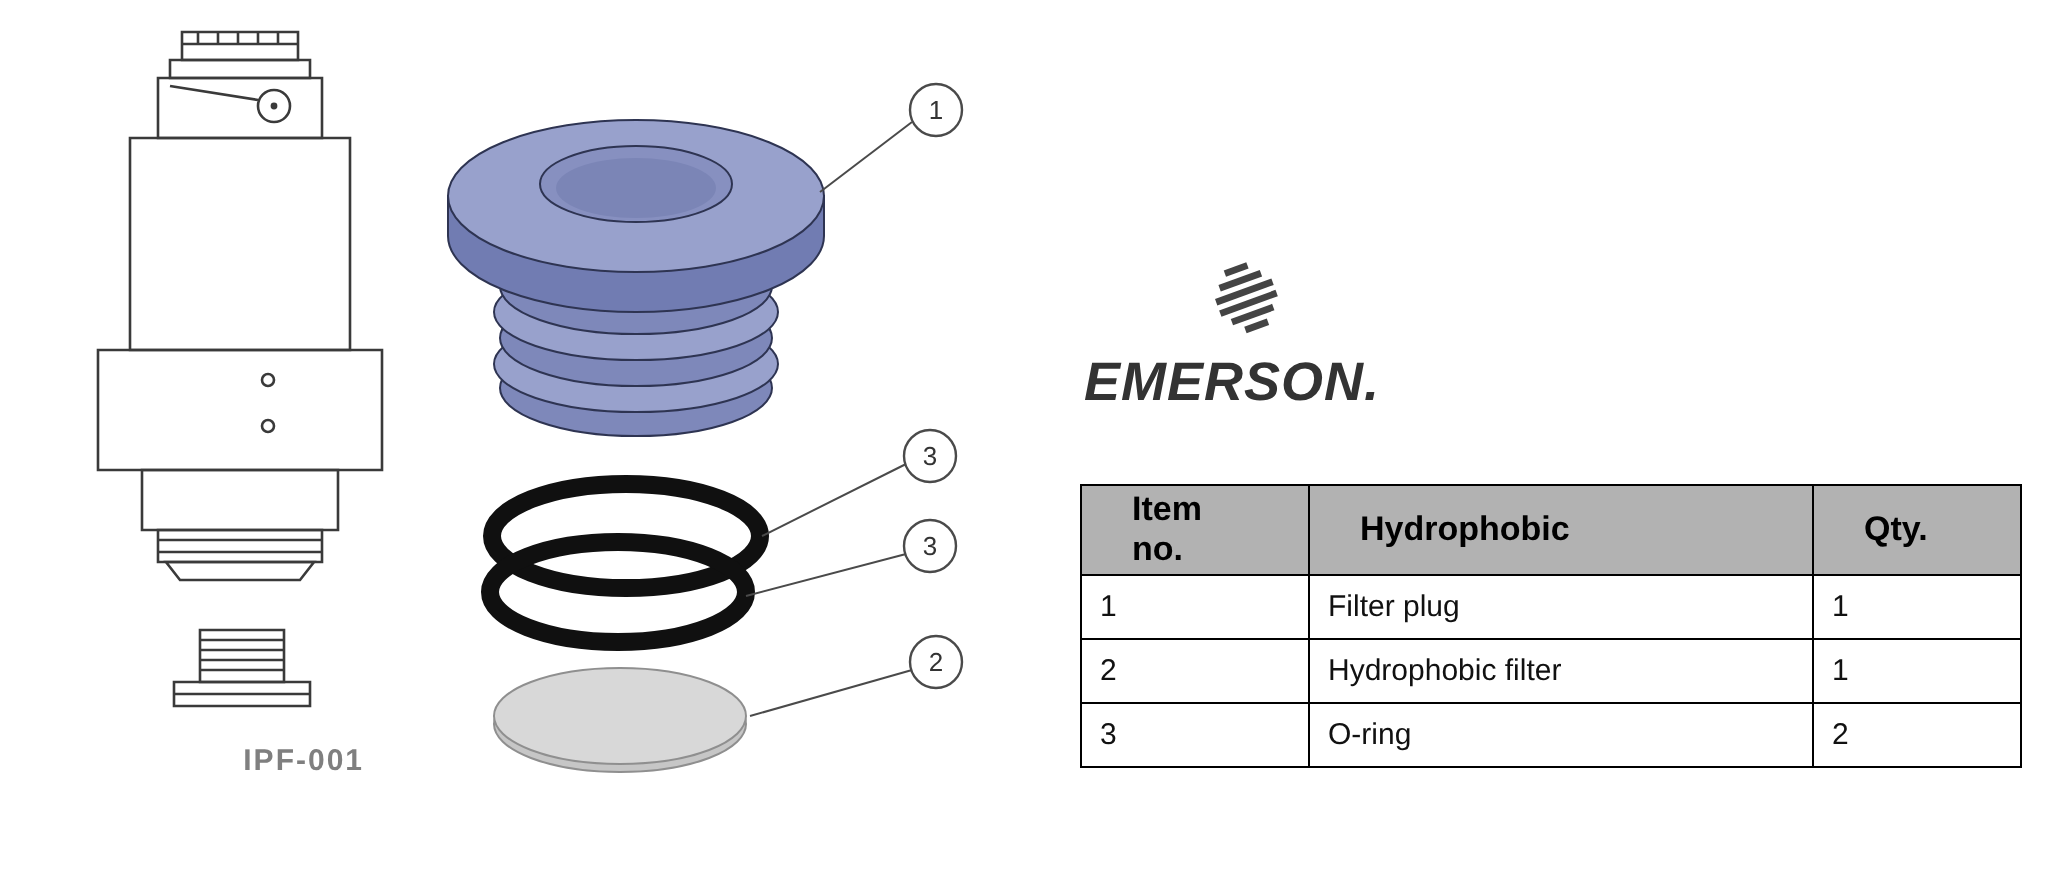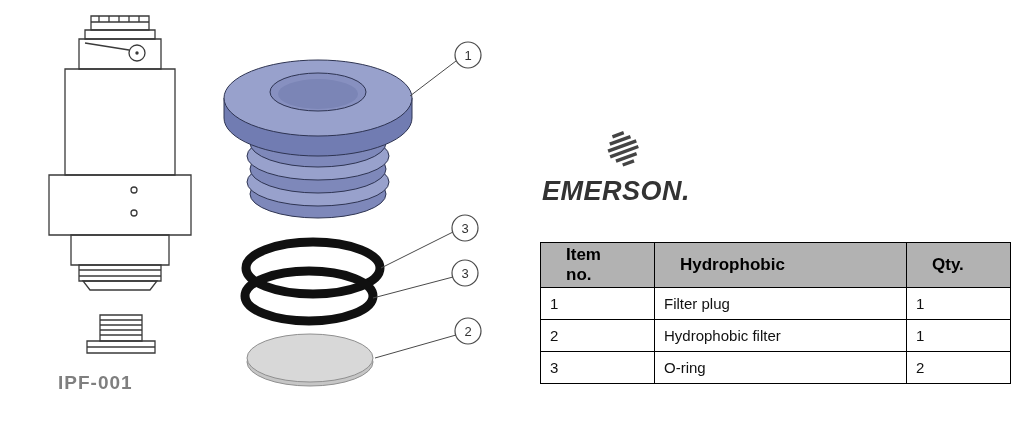--- a/index.html
+++ b/index.html
@@ -1,20 +1,20 @@
 <!DOCTYPE html>
 <html><head>
 <meta charset="utf-8">
 <style>
   html,body{margin:0;padding:0;background:#fff;}
   .canvas{position:relative;width:1026px;height:439px;background:#ffffff;
           font-family:"Liberation Sans",sans-serif;overflow:hidden;}
   .abs{position:absolute;}
-  .ipf-label{left:58px;top:372px;width:124px;text-align:left;font-weight:bold;
-             font-size:19px;letter-spacing:1px;color:#7f7f7f;}
+  .ipf-label{left:58px;top:372px;width:124px;text-align:right;font-weight:bold;
+             font-size:15px;letter-spacing:1px;color:#7f7f7f;}
   .brand-text{left:542px;top:176px;font-weight:bold;font-size:27px;color:#333333;
               letter-spacing:0.5px;font-style:italic;}
   table.parts{position:absolute;left:540px;top:242px;border-collapse:collapse;
               table-layout:fixed;}
   table.parts th{background:#b2b2b2;height:44px;font-size:17px;font-weight:bold;
                  text-align:left;padding:0 25px;border:1px solid #000;color:#000;}
   table.parts td{height:31px;font-size:15px;font-weight:normal;text-align:left;
                  padding:0 9px;border:1px solid #000;color:#111;background:#fff;}
   svg{display:block;}
   line,rect,circle,ellipse,path{vector-effect:non-scaling-stroke;}

